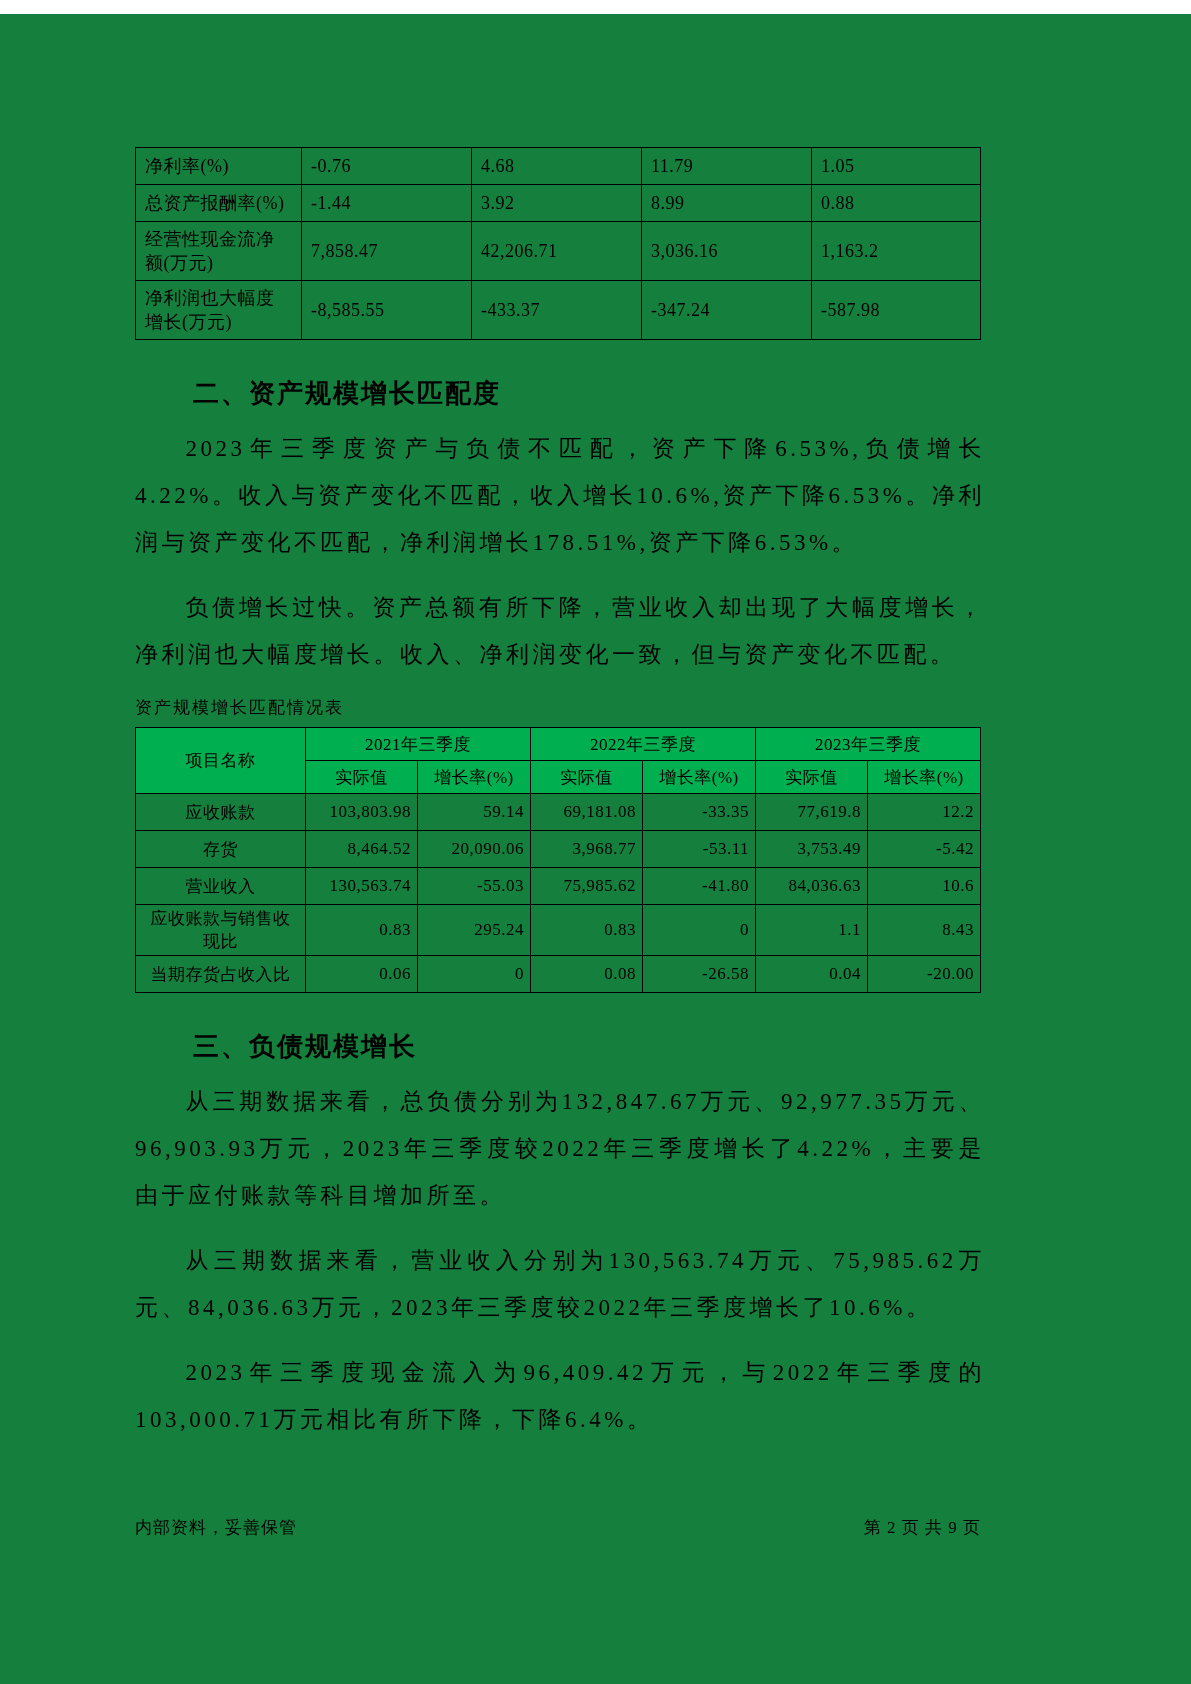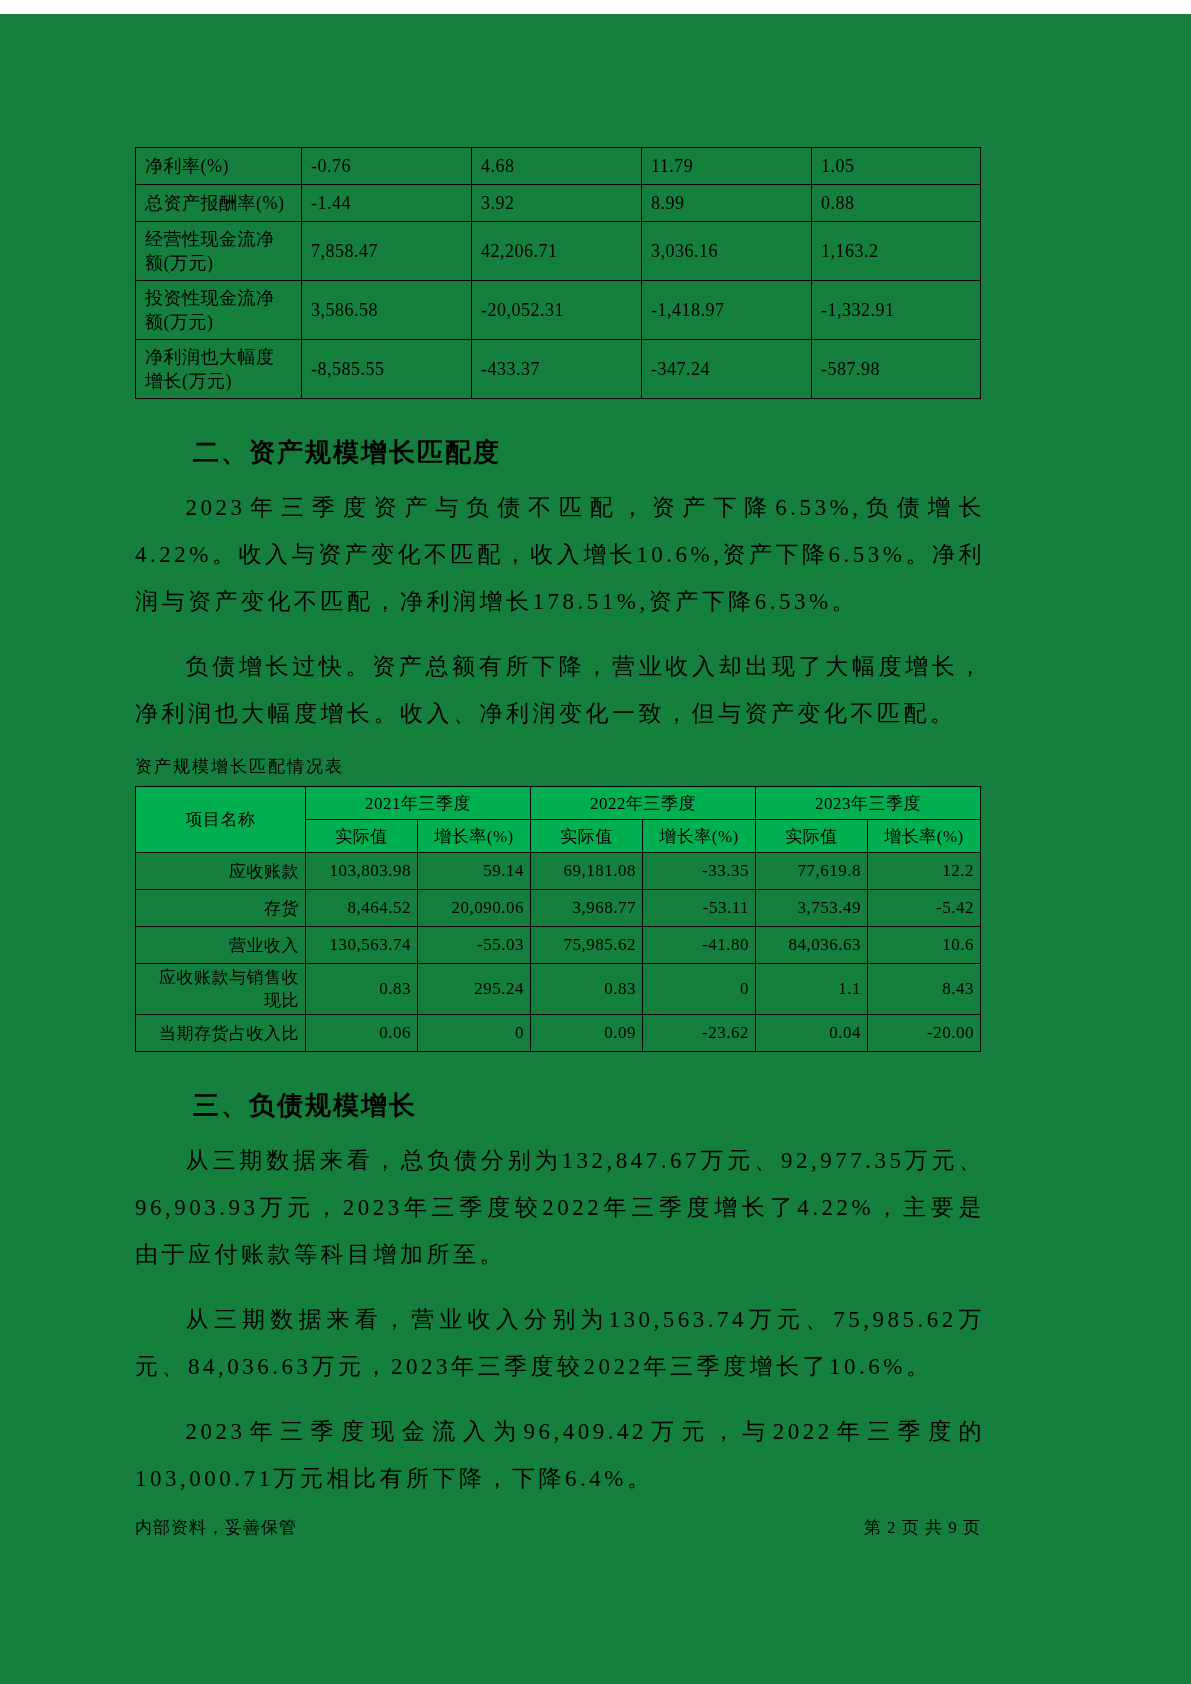--- a/index.html
+++ b/index.html
@@ -21,21 +21,21 @@
   p.body{font-size:23px;letter-spacing:3.5px;line-height:47px;text-align:justify;
     text-indent:2.2em;margin:0 0 18px 0;width:850px;}
 
   .caption{font-size:17px;letter-spacing:2px;width:845px;
            margin:6px 0 8px 0;}
 
   .match-table{font-size:17px;letter-spacing:.5px;}
   .match-table th{background:#00B050;font-weight:normal;text-align:center;
                   height:32px;padding:0 4px;vertical-align:middle;}
   .match-table td{height:32px;padding:2px 6px;vertical-align:middle;}
-  .match-table td.lbl{text-align:right;}
+  .match-table td.lbl{text-align:center;}
   .match-table td.num{text-align:right;}
 
   .footer{position:absolute;left:135px;top:1502px;width:846px;display:flex;
           justify-content:space-between;font-size:17px;letter-spacing:1px;}
 </style>
 </head>
 <body>
 
 <div class="page">
   <div class="content">
@@ -62,27 +62,20 @@
           <td>3.92</td>
           <td>8.99</td>
           <td>0.88</td>
         </tr>
         <tr class="r59">
           <td>经营性现金流净额(万元)</td>
           <td>7,858.47</td>
           <td>42,206.71</td>
           <td>3,036.16</td>
           <td>1,163.2</td>
-        </tr>
-        <tr class="r59">
-          <td>投资性现金流净额(万元)</td>
-          <td>3,586.58</td>
-          <td>-20,052.31</td>
-          <td>-1,418.97</td>
-          <td>-1,332.91</td>
         </tr>
         <tr class="r59">
           <td>净利润也大幅度增长(万元)</td>
           <td>-8,585.55</td>
           <td>-433.37</td>
           <td>-347.24</td>
           <td>-587.98</td>
         </tr>
       </tbody>
     </table>
@@ -153,22 +146,22 @@
           <td class="num">295.24</td>
           <td class="num">0.83</td>
           <td class="num">0</td>
           <td class="num">1.1</td>
           <td class="num">8.43</td>
         </tr>
         <tr>
           <td class="lbl">当期存货占收入比</td>
           <td class="num">0.06</td>
           <td class="num">0</td>
-          <td class="num">0.09</td>
-          <td class="num">-23.62</td>
+          <td class="num">0.08</td>
+          <td class="num">-26.58</td>
           <td class="num">0.04</td>
           <td class="num">-20.00</td>
         </tr>
       </tbody>
     </table>
 
     <h2 class="sec">三、负债规模增长</h2>
     <p class="body">从三期数据来看，总负债分别为132,847.67万元、92,977.35万元、96,903.93万元，2023年三季度较2022年三季度增长了4.22%，主要是由于应付账款等科目增加所至。</p>
     <p class="body">从三期数据来看，营业收入分别为130,563.74万元、75,985.62万元、84,036.63万元，2023年三季度较2022年三季度增长了10.6%。</p>
     <p class="body">2023年三季度现金流入为96,409.42万元，与2022年三季度的103,000.71万元相比有所下降，下降6.4%。</p>

